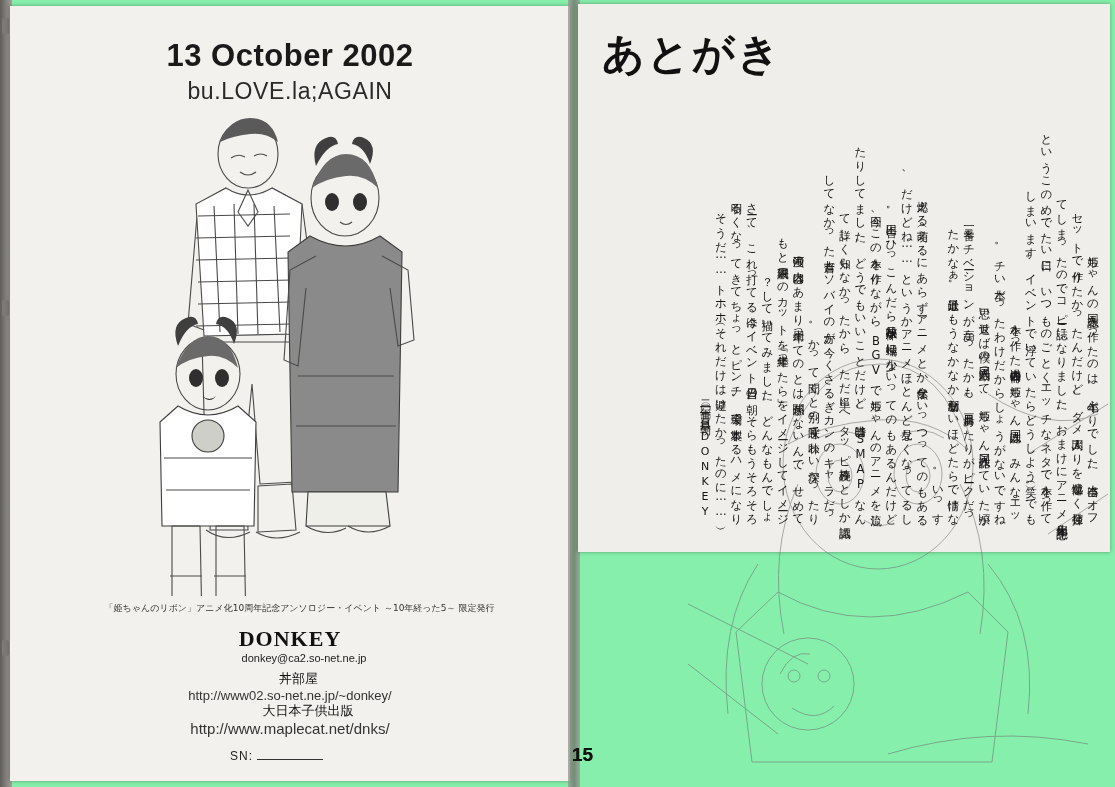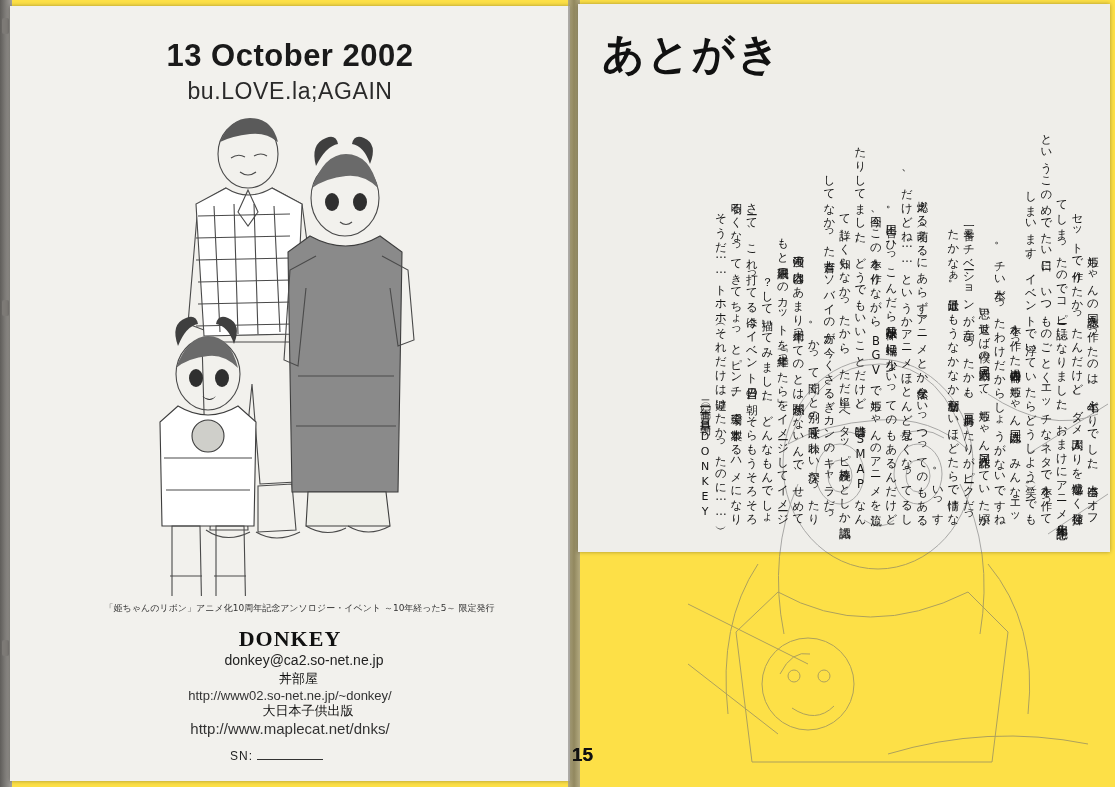--- a/index.html
+++ b/index.html
@@ -4,21 +4,21 @@
 <style>
   html, body {
     margin: 0;
     padding: 0;
     background: #6b6b6b;
   }
   .page {
     position: relative;
     width: 1115px;
     height: 787px;
-    background: #fde047;
+    background: #86efac;
     overflow: hidden;
     font-family: "Liberation Sans", sans-serif;
   }
   
   .sheet-left {
     position: absolute;
     left: 10px;
     top: 6px;
     width: 560px;
     height: 775px;
@@ -97,21 +97,21 @@
     font-weight: bold;
     letter-spacing: 1px;
     color: #111;
     font-family: "Liberation Serif", serif;
   }
   .mail {
     position: absolute;
     left: 0; right: 0;
     top: 646px;
     text-align: center;
-    font-size: 14px;
+    font-size: 11px;
     color: #222;
     margin-left: 28px;
   }
   .pub1 {
     position: absolute; left:17px; right:0; top: 664px;
     text-align:center; font-size: 13px; color:#111;
     font-family: "DejaVu Sans", sans-serif;
   }
   .url1 {
     position: absolute; left:0; right:0; top: 682px;

